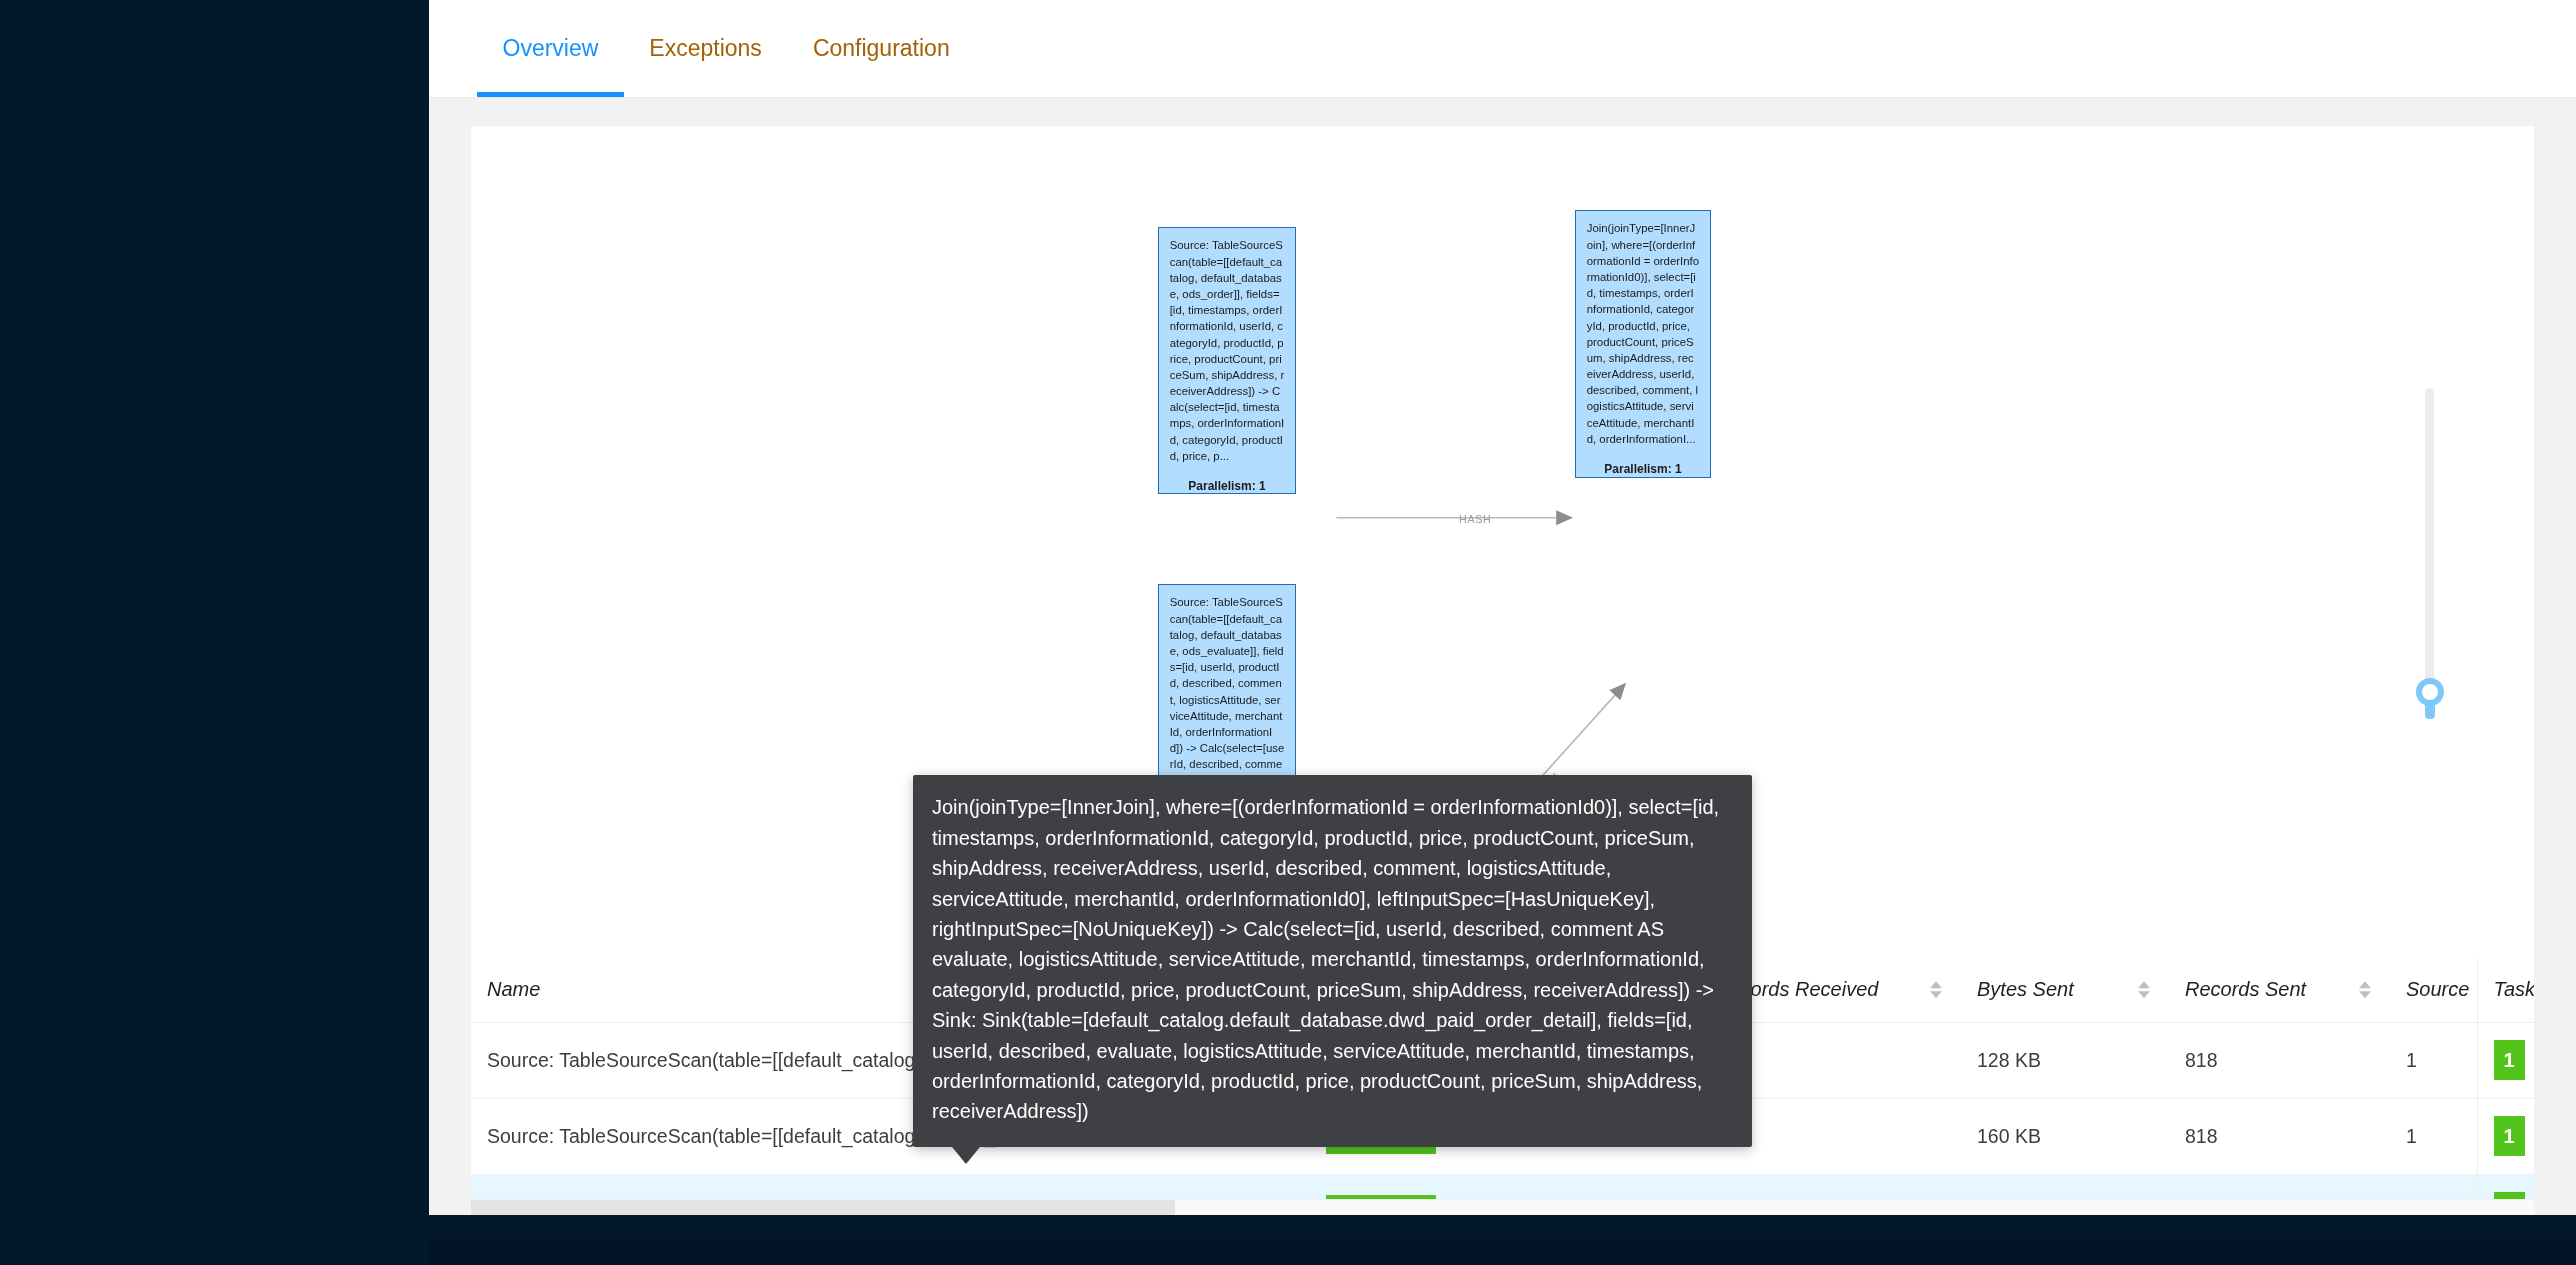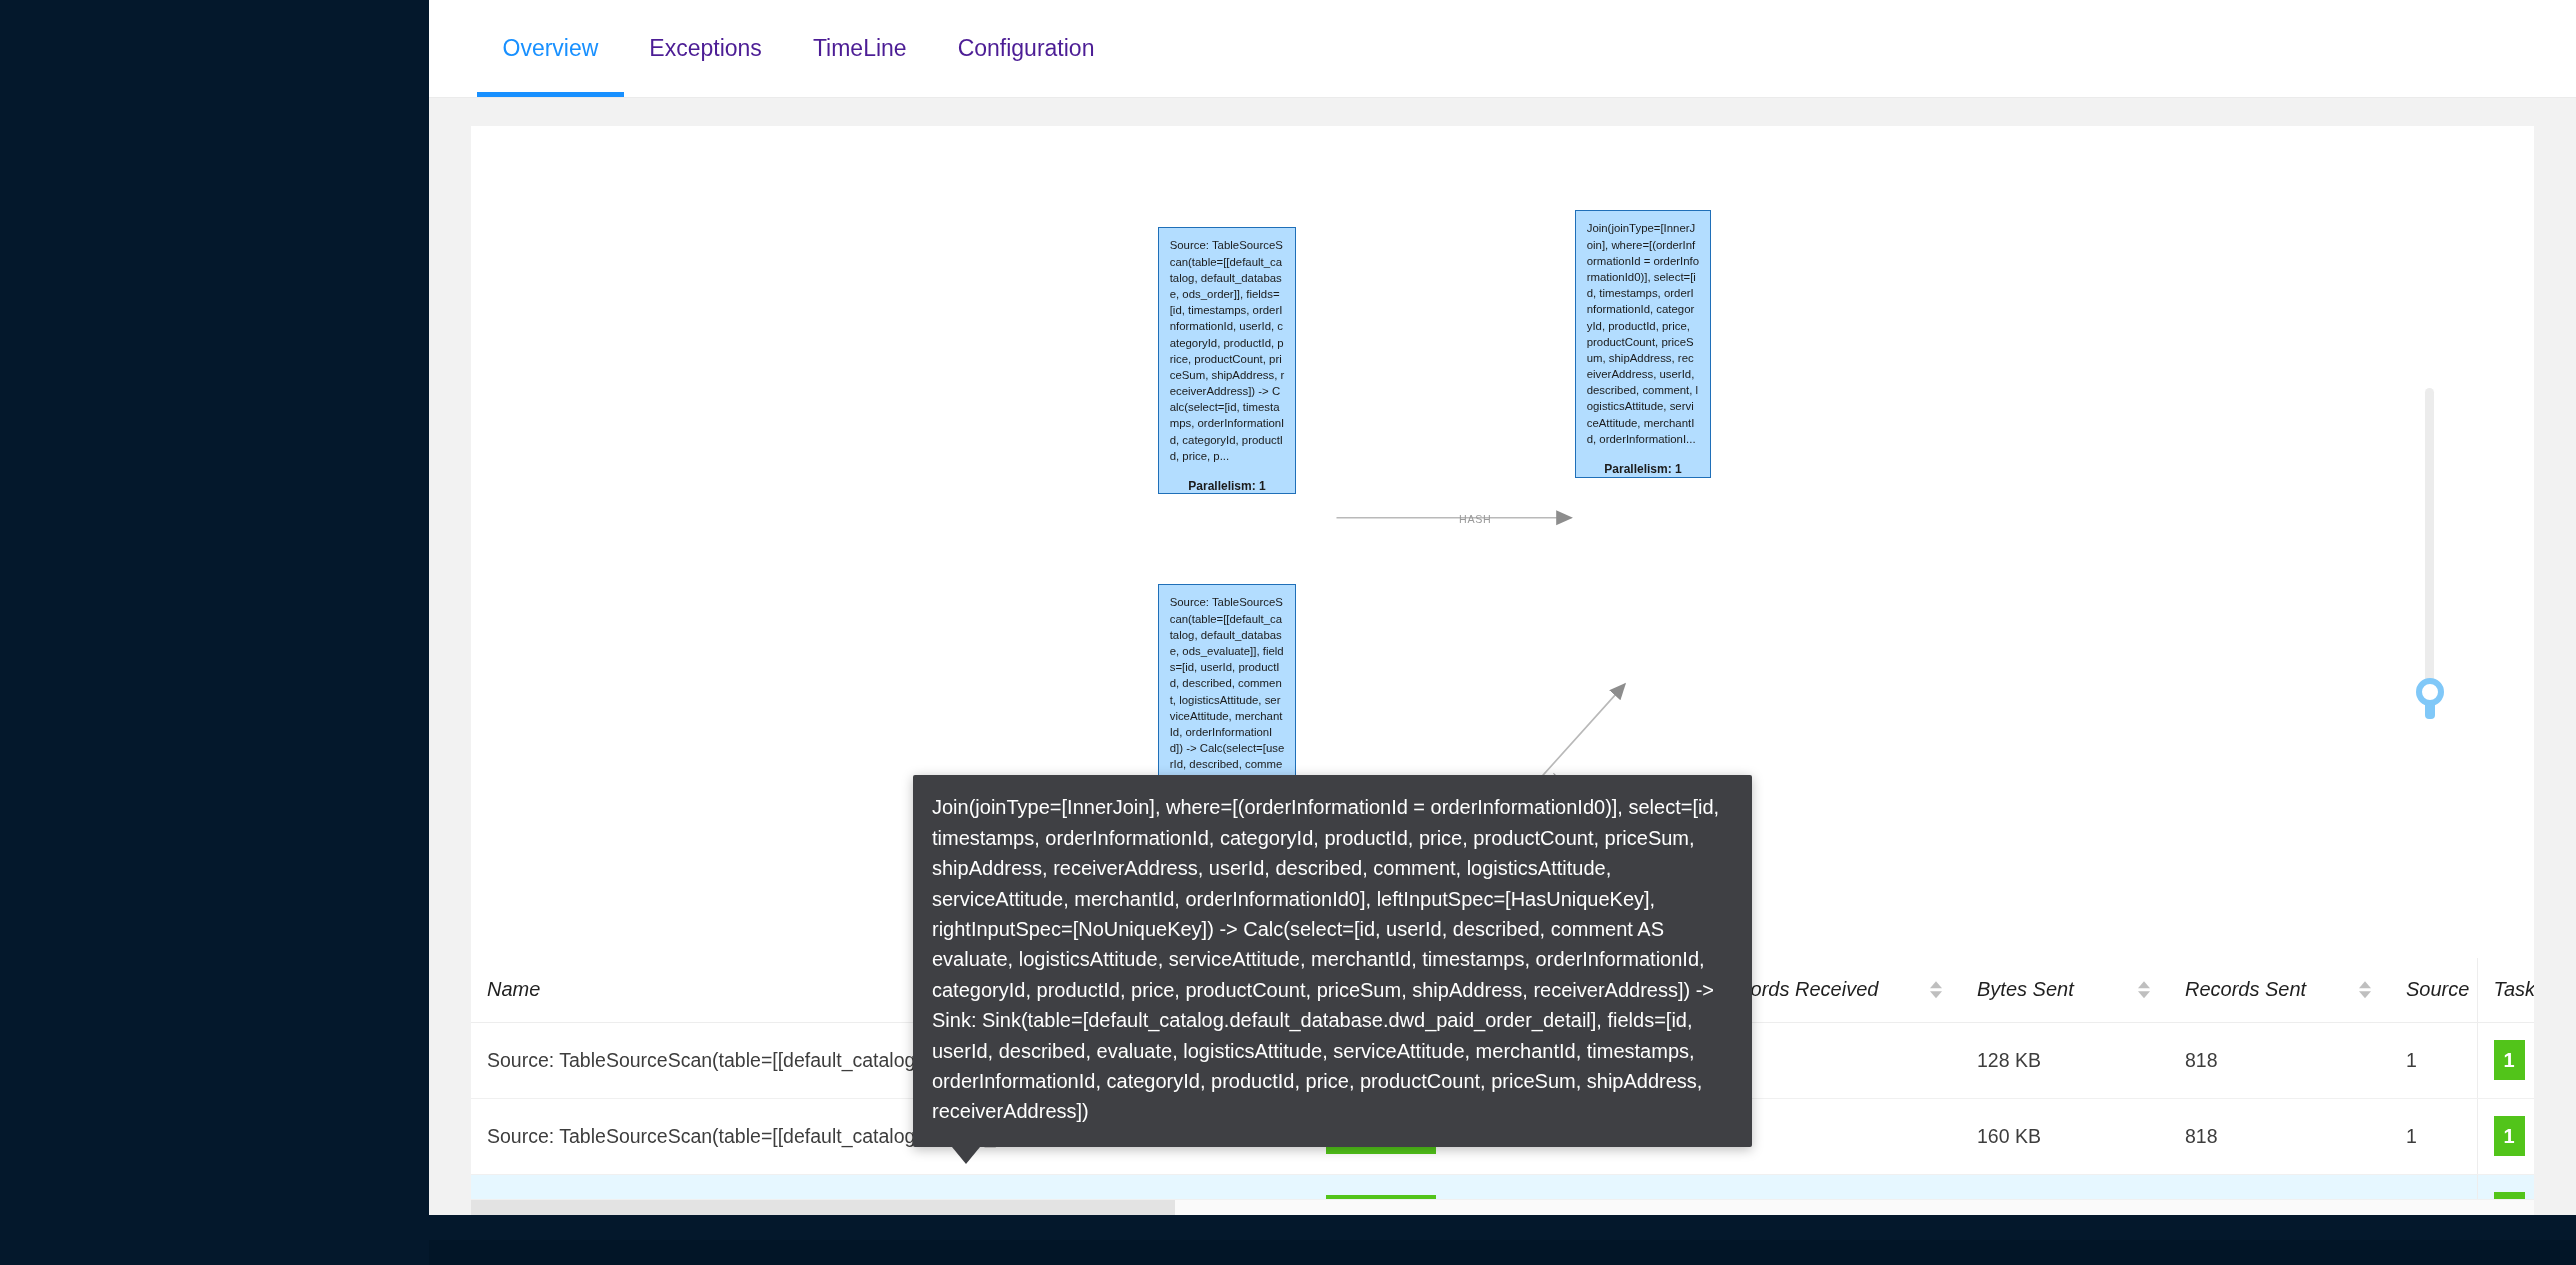--- a/index.html
+++ b/index.html
@@ -34,21 +34,21 @@
     box-shadow: 0 0.7px 0 #e8e8e8;
     text-align: center;
   }
   .tabs { display: flex; align-items: flex-end; height: 97px; padding-left: 48px; }
   .tab {
     position: relative;
     height: 97px;
     display: flex; align-items: center;
     padding: 0 25.5px;
     font-size: 23px;
-    color: #4c1d95;
+    color: #a16207;
     cursor: pointer;
     white-space: nowrap;
   }
   .tab.active { color: #1890ff; }
   .tab.active::after {
     content: ""; position: absolute; left: 0; right: 0; bottom: 0;
     height: 4.7px; background: #1890ff;
   }
 
   
@@ -181,21 +181,20 @@
 <div id="root">
 
   <div class="left-rail"></div>
 
   <div class="main-panel">
 
     <div class="tabbar">
       <div class="tabs" id="tabs-container">
           <div class="tab active">Overview</div>
           <div class="tab">Exceptions</div>
-          <div class="tab">TimeLine</div>
           <div class="tab">Configuration</div>
         </div>
     </div>
 
     <div class="canvas">
 
       <div class="node" id="node-src-order">
         <span class="ptext">Source: TableSourceScan(table=[[default_catalog, default_database, ods_order]], fields=[id, timestamps, orderInformationId, userId, categoryId, productId, price, productCount, priceSum, shipAddress, receiverAddress]) -&gt; Calc(select=[id, timestamps, orderInformationId, categoryId, productId, price, p...</span>
         <span class="par">Parallelism: 1</span>
       </div>

